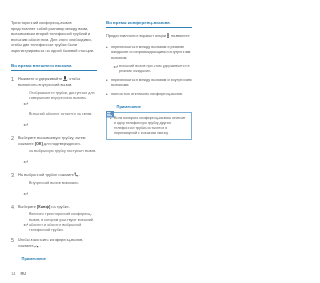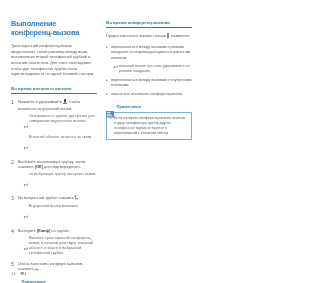--- a/index.html
+++ b/index.html
@@ -167,21 +167,20 @@
 </style>
 </head>
 <body>
 
 <div class="page">
 
   <div class="columns">
 
     <div class="col">
 
-      <div class="doc-title">Выполнение конференц-вызова</div>
 
       <div class="intro">Трехсторонний конференц-вызов представляет собой разговор между вами, вызываемым второй телефонной трубкой и внешним абонентом. Для этого необходимо, чтобы две телефонные трубки были зарегистрированы на одной базовой станции.</div>
 
       <div class="section-head">Во время внешнего вызова</div>
 
       <div class="step">
         <div class="step-num">1</div>
         <div class="step-body">
           <div class="step-text">
             <span>Нажмите и удерживайте</span><span class="glyph"><svg width="4" height="5" viewBox="0 0 8 10">

